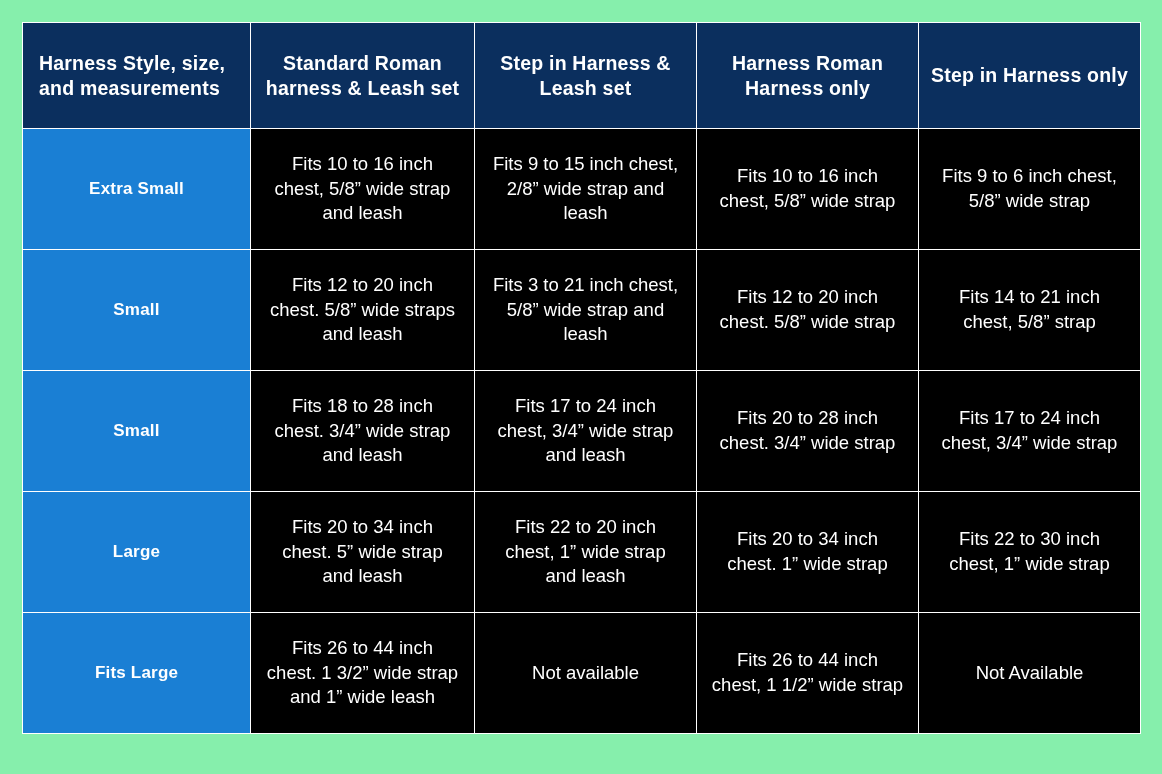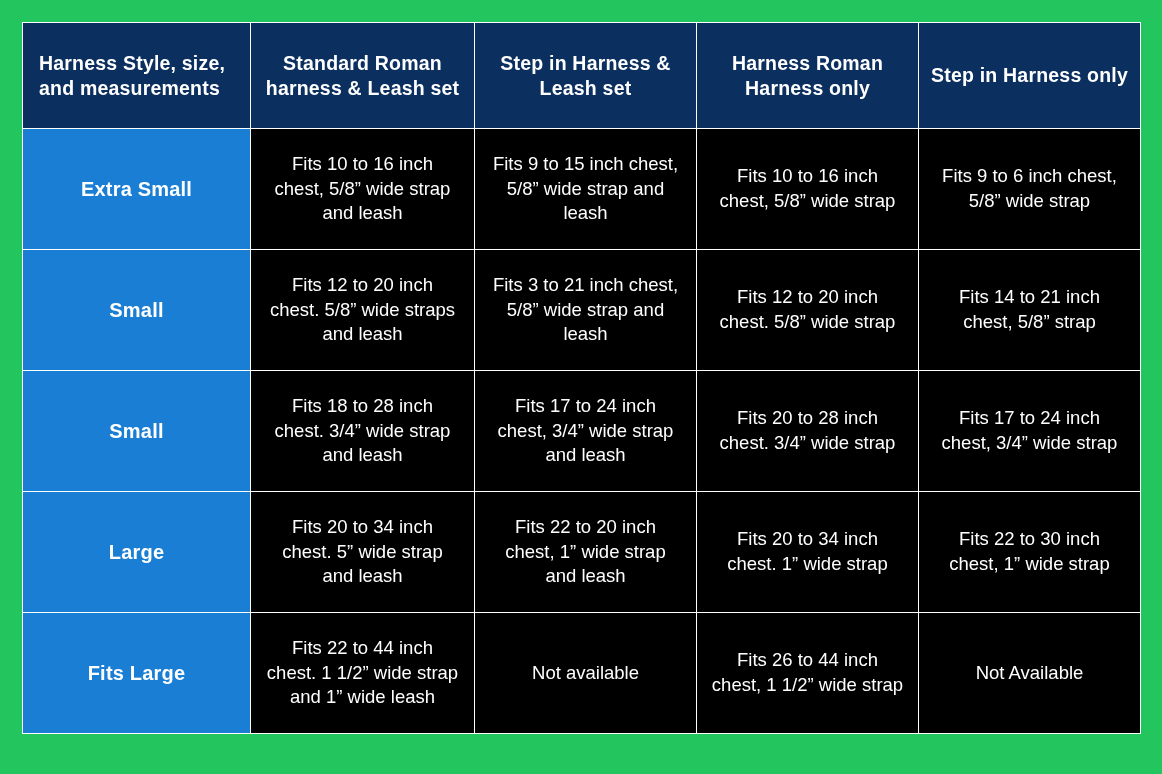--- a/index.html
+++ b/index.html
@@ -9,21 +9,21 @@
   }
   body {
     width: 1162px;
     height: 774px;
     overflow: hidden;
     font-family: "Liberation Sans", sans-serif;
   }
   .page {
     width: 1162px;
     height: 774px;
-    background: #22c55e;
+    background: #86efac;
     position: relative;
     box-sizing: border-box;
     padding: 22px 22px 0 22px;
   }
   table.size-table {
     width: 1118px;
     border-collapse: collapse;
     table-layout: fixed;
   }
   table.size-table th,
@@ -44,21 +44,21 @@
     height: 106px;
     letter-spacing: 0.2px;
   }
   thead th.corner {
     text-align: left;
     padding-left: 16px;
   }
   
   td.row-label {
     background: #1a7fd4;
-    font-size: 20px;
+    font-size: 17px;
     font-weight: bold;
     letter-spacing: 0.2px;
   }
   
   td.cell {
     background: #000000;
     font-size: 18.5px;
     line-height: 1.35;
     padding: 12px 14px;
   }
@@ -88,21 +88,21 @@
         <th>Standard Roman harness &amp; Leash set</th>
         <th>Step in Harness &amp; Leash set</th>
         <th>Harness Roman Harness only</th>
         <th>Step in Harness only</th>
       </tr>
     </thead>
     <tbody>
       <tr>
         <td class="row-label">Extra Small</td>
         <td class="cell">Fits 10 to 16 inch chest, 5/8” wide strap and leash</td>
-        <td class="cell">Fits 9 to 15 inch chest, 5/8” wide strap and leash</td>
+        <td class="cell">Fits 9 to 15 inch chest, 2/8” wide strap and leash</td>
         <td class="cell">Fits 10 to 16 inch chest, 5/8” wide strap</td>
         <td class="cell">Fits 9 to 6 inch chest, 5/8” wide strap</td>
       </tr>
       <tr>
         <td class="row-label">Small</td>
         <td class="cell">Fits 12 to 20 inch chest. 5/8” wide straps and leash</td>
         <td class="cell">Fits 3 to 21 inch chest, 5/8” wide strap and leash</td>
         <td class="cell">Fits 12 to 20 inch chest. 5/8” wide strap</td>
         <td class="cell">Fits 14 to 21 inch chest, 5/8” strap</td>
       </tr>
@@ -115,20 +115,20 @@
       </tr>
       <tr>
         <td class="row-label">Large</td>
         <td class="cell">Fits 20 to 34 inch chest. 5” wide strap and leash</td>
         <td class="cell">Fits 22 to 20 inch chest, 1” wide strap and leash</td>
         <td class="cell">Fits 20 to 34 inch chest. 1” wide strap</td>
         <td class="cell">Fits 22 to 30 inch chest, 1” wide strap</td>
       </tr>
       <tr>
         <td class="row-label">Fits Large</td>
-        <td class="cell">Fits 22 to 44 inch chest. 1 1/2” wide strap and 1” wide leash</td>
+        <td class="cell">Fits 26 to 44 inch chest. 1 3/2” wide strap and 1” wide leash</td>
         <td class="cell">Not available</td>
         <td class="cell">Fits 26 to 44 inch chest, 1 1/2” wide strap</td>
         <td class="cell">Not Available</td>
       </tr>
     </tbody>
   </table>
 </div>
 
 </body></html>

